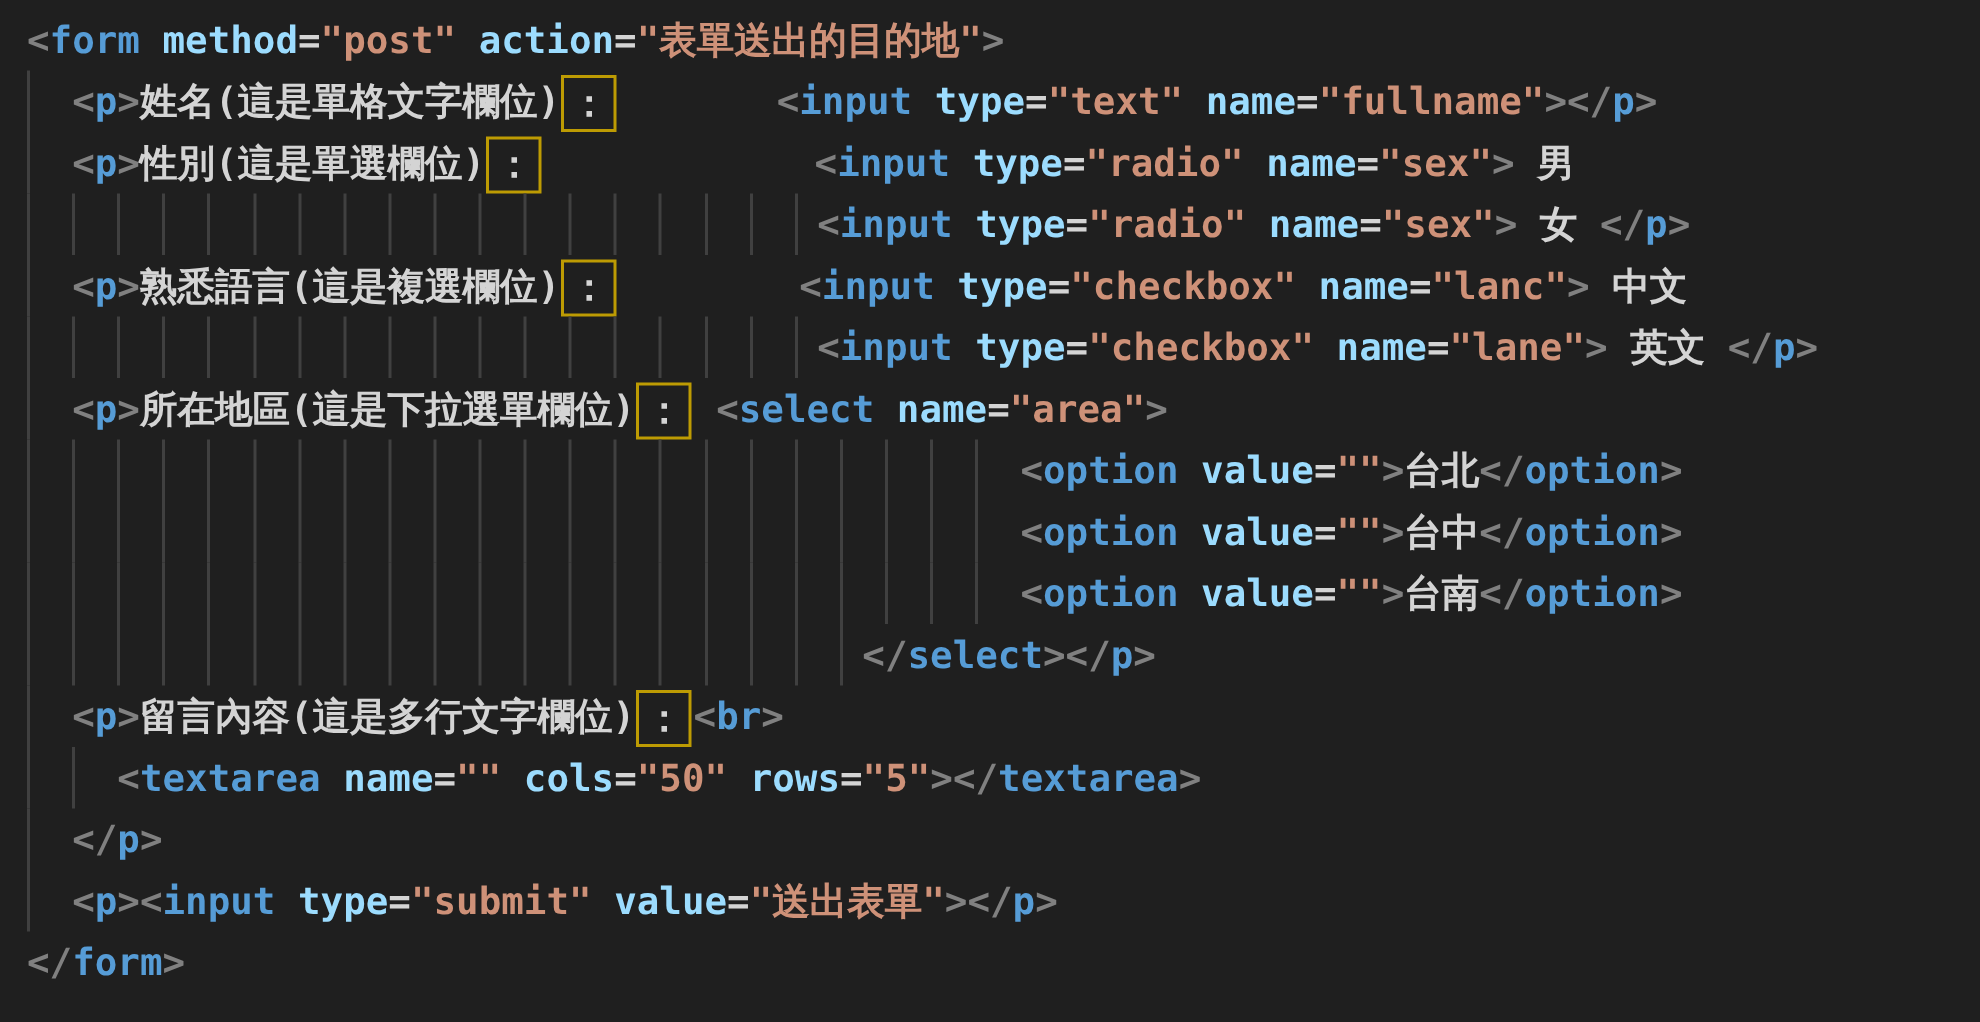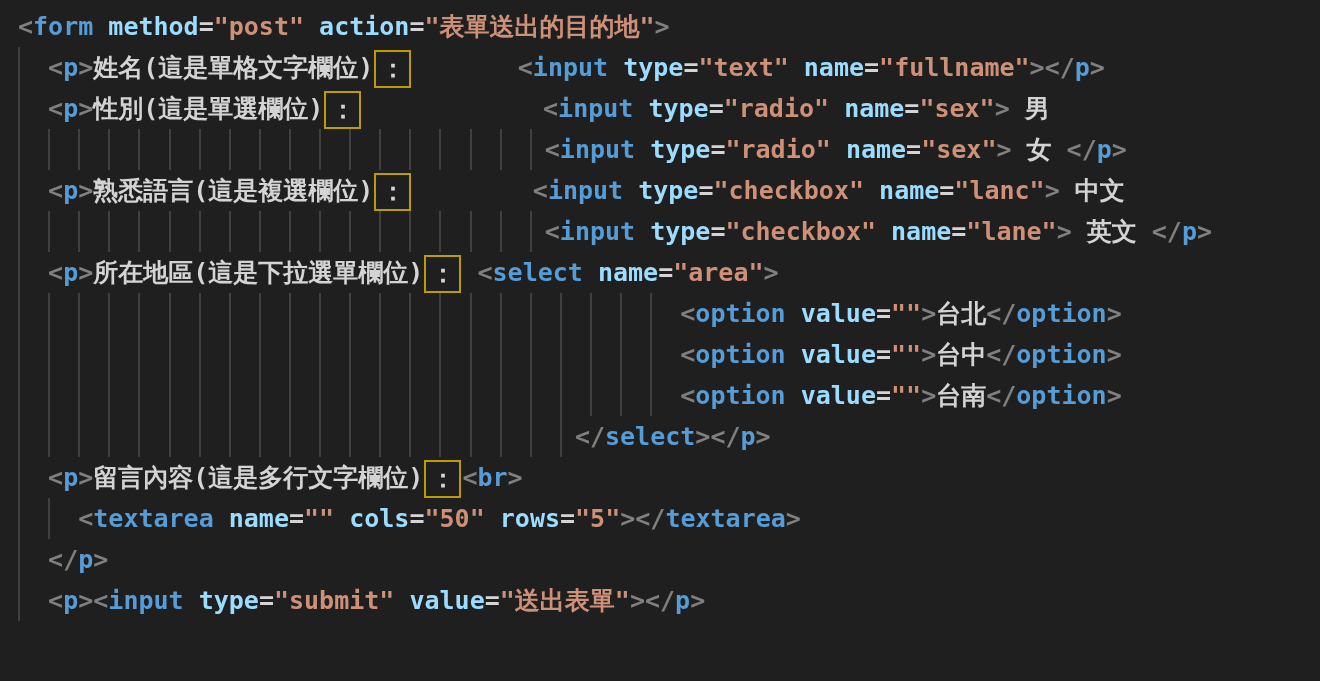--- a/index.html
+++ b/index.html
@@ -53,14 +53,15 @@
       <div class="line"><span class="guide" style="left: 0ch; background: rgb(64, 64, 64);"></span><span class="guide" style="left: 2ch; background: rgb(64, 64, 64);"></span><span class="guide" style="left: 4ch; background: rgb(64, 64, 64);"></span><span class="guide" style="left: 6ch; background: rgb(64, 64, 64);"></span><span class="guide" style="left: 8ch; background: rgb(64, 64, 64);"></span><span class="guide" style="left: 10ch; background: rgb(64, 64, 64);"></span><span class="guide" style="left: 12ch; background: rgb(64, 64, 64);"></span><span class="guide" style="left: 14ch; background: rgb(64, 64, 64);"></span><span class="guide" style="left: 16ch; background: rgb(64, 64, 64);"></span><span class="guide" style="left: 18ch; background: rgb(64, 64, 64);"></span><span class="guide" style="left: 20ch; background: rgb(64, 64, 64);"></span><span class="guide" style="left: 22ch; background: rgb(64, 64, 64);"></span><span class="guide" style="left: 24ch; background: rgb(64, 64, 64);"></span><span class="guide" style="left: 26ch; background: rgb(64, 64, 64);"></span><span class="guide" style="left: 28ch; background: rgb(64, 64, 64);"></span><span class="guide" style="left: 30ch; background: rgb(64, 64, 64);"></span><span class="guide" style="left: 32ch; background: rgb(64, 64, 64);"></span><span class="guide" style="left: 34ch; background: rgb(64, 64, 64);"></span><span class="tk tk-sp" style="color: rgb(212, 212, 212);">                                   </span><span class="tk tk-pm" style="color: rgb(128, 128, 128);">&lt;</span><span class="tk tk-tag" style="color: rgb(86, 156, 214);">input</span><span class="tk tk-sp" style="color: rgb(212, 212, 212);"> </span><span class="tk tk-attr" style="color: rgb(156, 220, 254);">type</span><span class="tk tk-eq" style="color: rgb(212, 212, 212);">=</span><span class="tk tk-str" style="color: rgb(206, 145, 120);">"checkbox"</span><span class="tk tk-sp" style="color: rgb(212, 212, 212);"> </span><span class="tk tk-attr" style="color: rgb(156, 220, 254);">name</span><span class="tk tk-eq" style="color: rgb(212, 212, 212);">=</span><span class="tk tk-str" style="color: rgb(206, 145, 120);">"lane"</span><span class="tk tk-pm" style="color: rgb(128, 128, 128);">&gt;</span><span class="tk tk-txt" style="color: rgb(212, 212, 212);"> 英文 </span><span class="tk tk-pm" style="color: rgb(128, 128, 128);">&lt;/</span><span class="tk tk-tag" style="color: rgb(86, 156, 214);">p</span><span class="tk tk-pm" style="color: rgb(128, 128, 128);">&gt;</span></div>
       <div class="line"><span class="guide" style="left: 0ch; background: rgb(64, 64, 64);"></span><span class="tk tk-sp" style="color: rgb(212, 212, 212);">  </span><span class="tk tk-pm" style="color: rgb(128, 128, 128);">&lt;</span><span class="tk tk-tag" style="color: rgb(86, 156, 214);">p</span><span class="tk tk-pm" style="color: rgb(128, 128, 128);">&gt;</span><span class="tk tk-txt" style="color: rgb(212, 212, 212);">所在地區(這是下拉選單欄位)</span><span class="tk tk-uni" style="color: rgb(212, 212, 212); border-color: rgb(189, 155, 3);">：</span><span class="tk tk-sp" style="color: rgb(212, 212, 212);"> </span><span class="tk tk-pm" style="color: rgb(128, 128, 128);">&lt;</span><span class="tk tk-tag" style="color: rgb(86, 156, 214);">select</span><span class="tk tk-sp" style="color: rgb(212, 212, 212);"> </span><span class="tk tk-attr" style="color: rgb(156, 220, 254);">name</span><span class="tk tk-eq" style="color: rgb(212, 212, 212);">=</span><span class="tk tk-str" style="color: rgb(206, 145, 120);">"area"</span><span class="tk tk-pm" style="color: rgb(128, 128, 128);">&gt;</span></div>
       <div class="line"><span class="guide" style="left: 0ch; background: rgb(64, 64, 64);"></span><span class="guide" style="left: 2ch; background: rgb(64, 64, 64);"></span><span class="guide" style="left: 4ch; background: rgb(64, 64, 64);"></span><span class="guide" style="left: 6ch; background: rgb(64, 64, 64);"></span><span class="guide" style="left: 8ch; background: rgb(64, 64, 64);"></span><span class="guide" style="left: 10ch; background: rgb(64, 64, 64);"></span><span class="guide" style="left: 12ch; background: rgb(64, 64, 64);"></span><span class="guide" style="left: 14ch; background: rgb(64, 64, 64);"></span><span class="guide" style="left: 16ch; background: rgb(64, 64, 64);"></span><span class="guide" style="left: 18ch; background: rgb(64, 64, 64);"></span><span class="guide" style="left: 20ch; background: rgb(64, 64, 64);"></span><span class="guide" style="left: 22ch; background: rgb(64, 64, 64);"></span><span class="guide" style="left: 24ch; background: rgb(64, 64, 64);"></span><span class="guide" style="left: 26ch; background: rgb(64, 64, 64);"></span><span class="guide" style="left: 28ch; background: rgb(64, 64, 64);"></span><span class="guide" style="left: 30ch; background: rgb(64, 64, 64);"></span><span class="guide" style="left: 32ch; background: rgb(64, 64, 64);"></span><span class="guide" style="left: 34ch; background: rgb(64, 64, 64);"></span><span class="guide" style="left: 36ch; background: rgb(64, 64, 64);"></span><span class="guide" style="left: 38ch; background: rgb(64, 64, 64);"></span><span class="guide" style="left: 40ch; background: rgb(64, 64, 64);"></span><span class="guide" style="left: 42ch; background: rgb(64, 64, 64);"></span><span class="tk tk-sp" style="color: rgb(212, 212, 212);">                                            </span><span class="tk tk-pm" style="color: rgb(128, 128, 128);">&lt;</span><span class="tk tk-tag" style="color: rgb(86, 156, 214);">option</span><span class="tk tk-sp" style="color: rgb(212, 212, 212);"> </span><span class="tk tk-attr" style="color: rgb(156, 220, 254);">value</span><span class="tk tk-eq" style="color: rgb(212, 212, 212);">=</span><span class="tk tk-str" style="color: rgb(206, 145, 120);">""</span><span class="tk tk-pm" style="color: rgb(128, 128, 128);">&gt;</span><span class="tk tk-txt" style="color: rgb(212, 212, 212);">台北</span><span class="tk tk-pm" style="color: rgb(128, 128, 128);">&lt;/</span><span class="tk tk-tag" style="color: rgb(86, 156, 214);">option</span><span class="tk tk-pm" style="color: rgb(128, 128, 128);">&gt;</span></div>
       <div class="line"><span class="guide" style="left: 0ch; background: rgb(64, 64, 64);"></span><span class="guide" style="left: 2ch; background: rgb(64, 64, 64);"></span><span class="guide" style="left: 4ch; background: rgb(64, 64, 64);"></span><span class="guide" style="left: 6ch; background: rgb(64, 64, 64);"></span><span class="guide" style="left: 8ch; background: rgb(64, 64, 64);"></span><span class="guide" style="left: 10ch; background: rgb(64, 64, 64);"></span><span class="guide" style="left: 12ch; background: rgb(64, 64, 64);"></span><span class="guide" style="left: 14ch; background: rgb(64, 64, 64);"></span><span class="guide" style="left: 16ch; background: rgb(64, 64, 64);"></span><span class="guide" style="left: 18ch; background: rgb(64, 64, 64);"></span><span class="guide" style="left: 20ch; background: rgb(64, 64, 64);"></span><span class="guide" style="left: 22ch; background: rgb(64, 64, 64);"></span><span class="guide" style="left: 24ch; background: rgb(64, 64, 64);"></span><span class="guide" style="left: 26ch; background: rgb(64, 64, 64);"></span><span class="guide" style="left: 28ch; background: rgb(64, 64, 64);"></span><span class="guide" style="left: 30ch; background: rgb(64, 64, 64);"></span><span class="guide" style="left: 32ch; background: rgb(64, 64, 64);"></span><span class="guide" style="left: 34ch; background: rgb(64, 64, 64);"></span><span class="guide" style="left: 36ch; background: rgb(64, 64, 64);"></span><span class="guide" style="left: 38ch; background: rgb(64, 64, 64);"></span><span class="guide" style="left: 40ch; background: rgb(64, 64, 64);"></span><span class="guide" style="left: 42ch; background: rgb(64, 64, 64);"></span><span class="tk tk-sp" style="color: rgb(212, 212, 212);">                                            </span><span class="tk tk-pm" style="color: rgb(128, 128, 128);">&lt;</span><span class="tk tk-tag" style="color: rgb(86, 156, 214);">option</span><span class="tk tk-sp" style="color: rgb(212, 212, 212);"> </span><span class="tk tk-attr" style="color: rgb(156, 220, 254);">value</span><span class="tk tk-eq" style="color: rgb(212, 212, 212);">=</span><span class="tk tk-str" style="color: rgb(206, 145, 120);">""</span><span class="tk tk-pm" style="color: rgb(128, 128, 128);">&gt;</span><span class="tk tk-txt" style="color: rgb(212, 212, 212);">台中</span><span class="tk tk-pm" style="color: rgb(128, 128, 128);">&lt;/</span><span class="tk tk-tag" style="color: rgb(86, 156, 214);">option</span><span class="tk tk-pm" style="color: rgb(128, 128, 128);">&gt;</span></div>
       <div class="line"><span class="guide" style="left: 0ch; background: rgb(64, 64, 64);"></span><span class="guide" style="left: 2ch; background: rgb(64, 64, 64);"></span><span class="guide" style="left: 4ch; background: rgb(64, 64, 64);"></span><span class="guide" style="left: 6ch; background: rgb(64, 64, 64);"></span><span class="guide" style="left: 8ch; background: rgb(64, 64, 64);"></span><span class="guide" style="left: 10ch; background: rgb(64, 64, 64);"></span><span class="guide" style="left: 12ch; background: rgb(64, 64, 64);"></span><span class="guide" style="left: 14ch; background: rgb(64, 64, 64);"></span><span class="guide" style="left: 16ch; background: rgb(64, 64, 64);"></span><span class="guide" style="left: 18ch; background: rgb(64, 64, 64);"></span><span class="guide" style="left: 20ch; background: rgb(64, 64, 64);"></span><span class="guide" style="left: 22ch; background: rgb(64, 64, 64);"></span><span class="guide" style="left: 24ch; background: rgb(64, 64, 64);"></span><span class="guide" style="left: 26ch; background: rgb(64, 64, 64);"></span><span class="guide" style="left: 28ch; background: rgb(64, 64, 64);"></span><span class="guide" style="left: 30ch; background: rgb(64, 64, 64);"></span><span class="guide" style="left: 32ch; background: rgb(64, 64, 64);"></span><span class="guide" style="left: 34ch; background: rgb(64, 64, 64);"></span><span class="guide" style="left: 36ch; background: rgb(64, 64, 64);"></span><span class="guide" style="left: 38ch; background: rgb(64, 64, 64);"></span><span class="guide" style="left: 40ch; background: rgb(64, 64, 64);"></span><span class="guide" style="left: 42ch; background: rgb(64, 64, 64);"></span><span class="tk tk-sp" style="color: rgb(212, 212, 212);">                                            </span><span class="tk tk-pm" style="color: rgb(128, 128, 128);">&lt;</span><span class="tk tk-tag" style="color: rgb(86, 156, 214);">option</span><span class="tk tk-sp" style="color: rgb(212, 212, 212);"> </span><span class="tk tk-attr" style="color: rgb(156, 220, 254);">value</span><span class="tk tk-eq" style="color: rgb(212, 212, 212);">=</span><span class="tk tk-str" style="color: rgb(206, 145, 120);">""</span><span class="tk tk-pm" style="color: rgb(128, 128, 128);">&gt;</span><span class="tk tk-txt" style="color: rgb(212, 212, 212);">台南</span><span class="tk tk-pm" style="color: rgb(128, 128, 128);">&lt;/</span><span class="tk tk-tag" style="color: rgb(86, 156, 214);">option</span><span class="tk tk-pm" style="color: rgb(128, 128, 128);">&gt;</span></div>
       <div class="line"><span class="guide" style="left: 0ch; background: rgb(64, 64, 64);"></span><span class="guide" style="left: 2ch; background: rgb(64, 64, 64);"></span><span class="guide" style="left: 4ch; background: rgb(64, 64, 64);"></span><span class="guide" style="left: 6ch; background: rgb(64, 64, 64);"></span><span class="guide" style="left: 8ch; background: rgb(64, 64, 64);"></span><span class="guide" style="left: 10ch; background: rgb(64, 64, 64);"></span><span class="guide" style="left: 12ch; background: rgb(64, 64, 64);"></span><span class="guide" style="left: 14ch; background: rgb(64, 64, 64);"></span><span class="guide" style="left: 16ch; background: rgb(64, 64, 64);"></span><span class="guide" style="left: 18ch; background: rgb(64, 64, 64);"></span><span class="guide" style="left: 20ch; background: rgb(64, 64, 64);"></span><span class="guide" style="left: 22ch; background: rgb(64, 64, 64);"></span><span class="guide" style="left: 24ch; background: rgb(64, 64, 64);"></span><span class="guide" style="left: 26ch; background: rgb(64, 64, 64);"></span><span class="guide" style="left: 28ch; background: rgb(64, 64, 64);"></span><span class="guide" style="left: 30ch; background: rgb(64, 64, 64);"></span><span class="guide" style="left: 32ch; background: rgb(64, 64, 64);"></span><span class="guide" style="left: 34ch; background: rgb(64, 64, 64);"></span><span class="guide" style="left: 36ch; background: rgb(64, 64, 64);"></span><span class="tk tk-sp" style="color: rgb(212, 212, 212);">                                     </span><span class="tk tk-pm" style="color: rgb(128, 128, 128);">&lt;/</span><span class="tk tk-tag" style="color: rgb(86, 156, 214);">select</span><span class="tk tk-pm" style="color: rgb(128, 128, 128);">&gt;</span><span class="tk tk-pm" style="color: rgb(128, 128, 128);">&lt;/</span><span class="tk tk-tag" style="color: rgb(86, 156, 214);">p</span><span class="tk tk-pm" style="color: rgb(128, 128, 128);">&gt;</span></div>
       <div class="line"><span class="guide" style="left: 0ch; background: rgb(64, 64, 64);"></span><span class="tk tk-sp" style="color: rgb(212, 212, 212);">  </span><span class="tk tk-pm" style="color: rgb(128, 128, 128);">&lt;</span><span class="tk tk-tag" style="color: rgb(86, 156, 214);">p</span><span class="tk tk-pm" style="color: rgb(128, 128, 128);">&gt;</span><span class="tk tk-txt" style="color: rgb(212, 212, 212);">留言內容(這是多行文字欄位)</span><span class="tk tk-uni" style="color: rgb(212, 212, 212); border-color: rgb(189, 155, 3);">：</span><span class="tk tk-pm" style="color: rgb(128, 128, 128);">&lt;</span><span class="tk tk-tag" style="color: rgb(86, 156, 214);">br</span><span class="tk tk-pm" style="color: rgb(128, 128, 128);">&gt;</span></div>
       <div class="line"><span class="guide" style="left: 0ch; background: rgb(64, 64, 64);"></span><span class="guide" style="left: 2ch; background: rgb(64, 64, 64);"></span><span class="tk tk-sp" style="color: rgb(212, 212, 212);">    </span><span class="tk tk-pm" style="color: rgb(128, 128, 128);">&lt;</span><span class="tk tk-tag" style="color: rgb(86, 156, 214);">textarea</span><span class="tk tk-sp" style="color: rgb(212, 212, 212);"> </span><span class="tk tk-attr" style="color: rgb(156, 220, 254);">name</span><span class="tk tk-eq" style="color: rgb(212, 212, 212);">=</span><span class="tk tk-str" style="color: rgb(206, 145, 120);">""</span><span class="tk tk-sp" style="color: rgb(212, 212, 212);"> </span><span class="tk tk-attr" style="color: rgb(156, 220, 254);">cols</span><span class="tk tk-eq" style="color: rgb(212, 212, 212);">=</span><span class="tk tk-str" style="color: rgb(206, 145, 120);">"50"</span><span class="tk tk-sp" style="color: rgb(212, 212, 212);"> </span><span class="tk tk-attr" style="color: rgb(156, 220, 254);">rows</span><span class="tk tk-eq" style="color: rgb(212, 212, 212);">=</span><span class="tk tk-str" style="color: rgb(206, 145, 120);">"5"</span><span class="tk tk-pm" style="color: rgb(128, 128, 128);">&gt;</span><span class="tk tk-pm" style="color: rgb(128, 128, 128);">&lt;/</span><span class="tk tk-tag" style="color: rgb(86, 156, 214);">textarea</span><span class="tk tk-pm" style="color: rgb(128, 128, 128);">&gt;</span></div>
       <div class="line"><span class="guide" style="left: 0ch; background: rgb(64, 64, 64);"></span><span class="tk tk-sp" style="color: rgb(212, 212, 212);">  </span><span class="tk tk-pm" style="color: rgb(128, 128, 128);">&lt;/</span><span class="tk tk-tag" style="color: rgb(86, 156, 214);">p</span><span class="tk tk-pm" style="color: rgb(128, 128, 128);">&gt;</span></div>
       <div class="line"><span class="guide" style="left: 0ch; background: rgb(64, 64, 64);"></span><span class="tk tk-sp" style="color: rgb(212, 212, 212);">  </span><span class="tk tk-pm" style="color: rgb(128, 128, 128);">&lt;</span><span class="tk tk-tag" style="color: rgb(86, 156, 214);">p</span><span class="tk tk-pm" style="color: rgb(128, 128, 128);">&gt;</span><span class="tk tk-pm" style="color: rgb(128, 128, 128);">&lt;</span><span class="tk tk-tag" style="color: rgb(86, 156, 214);">input</span><span class="tk tk-sp" style="color: rgb(212, 212, 212);"> </span><span class="tk tk-attr" style="color: rgb(156, 220, 254);">type</span><span class="tk tk-eq" style="color: rgb(212, 212, 212);">=</span><span class="tk tk-str" style="color: rgb(206, 145, 120);">"submit"</span><span class="tk tk-sp" style="color: rgb(212, 212, 212);"> </span><span class="tk tk-attr" style="color: rgb(156, 220, 254);">value</span><span class="tk tk-eq" style="color: rgb(212, 212, 212);">=</span><span class="tk tk-str" style="color: rgb(206, 145, 120);">"送出表單"</span><span class="tk tk-pm" style="color: rgb(128, 128, 128);">&gt;</span><span class="tk tk-pm" style="color: rgb(128, 128, 128);">&lt;/</span><span class="tk tk-tag" style="color: rgb(86, 156, 214);">p</span><span class="tk tk-pm" style="color: rgb(128, 128, 128);">&gt;</span></div>
+      <div class="line"><span class="tk tk-pm" style="color: rgb(128, 128, 128);">&lt;/</span><span class="tk tk-tag" style="color: rgb(86, 156, 214);">form</span><span class="tk tk-pm" style="color: rgb(128, 128, 128);">&gt;</span></div>
     </div>
 </div>
 
 </body></html>

